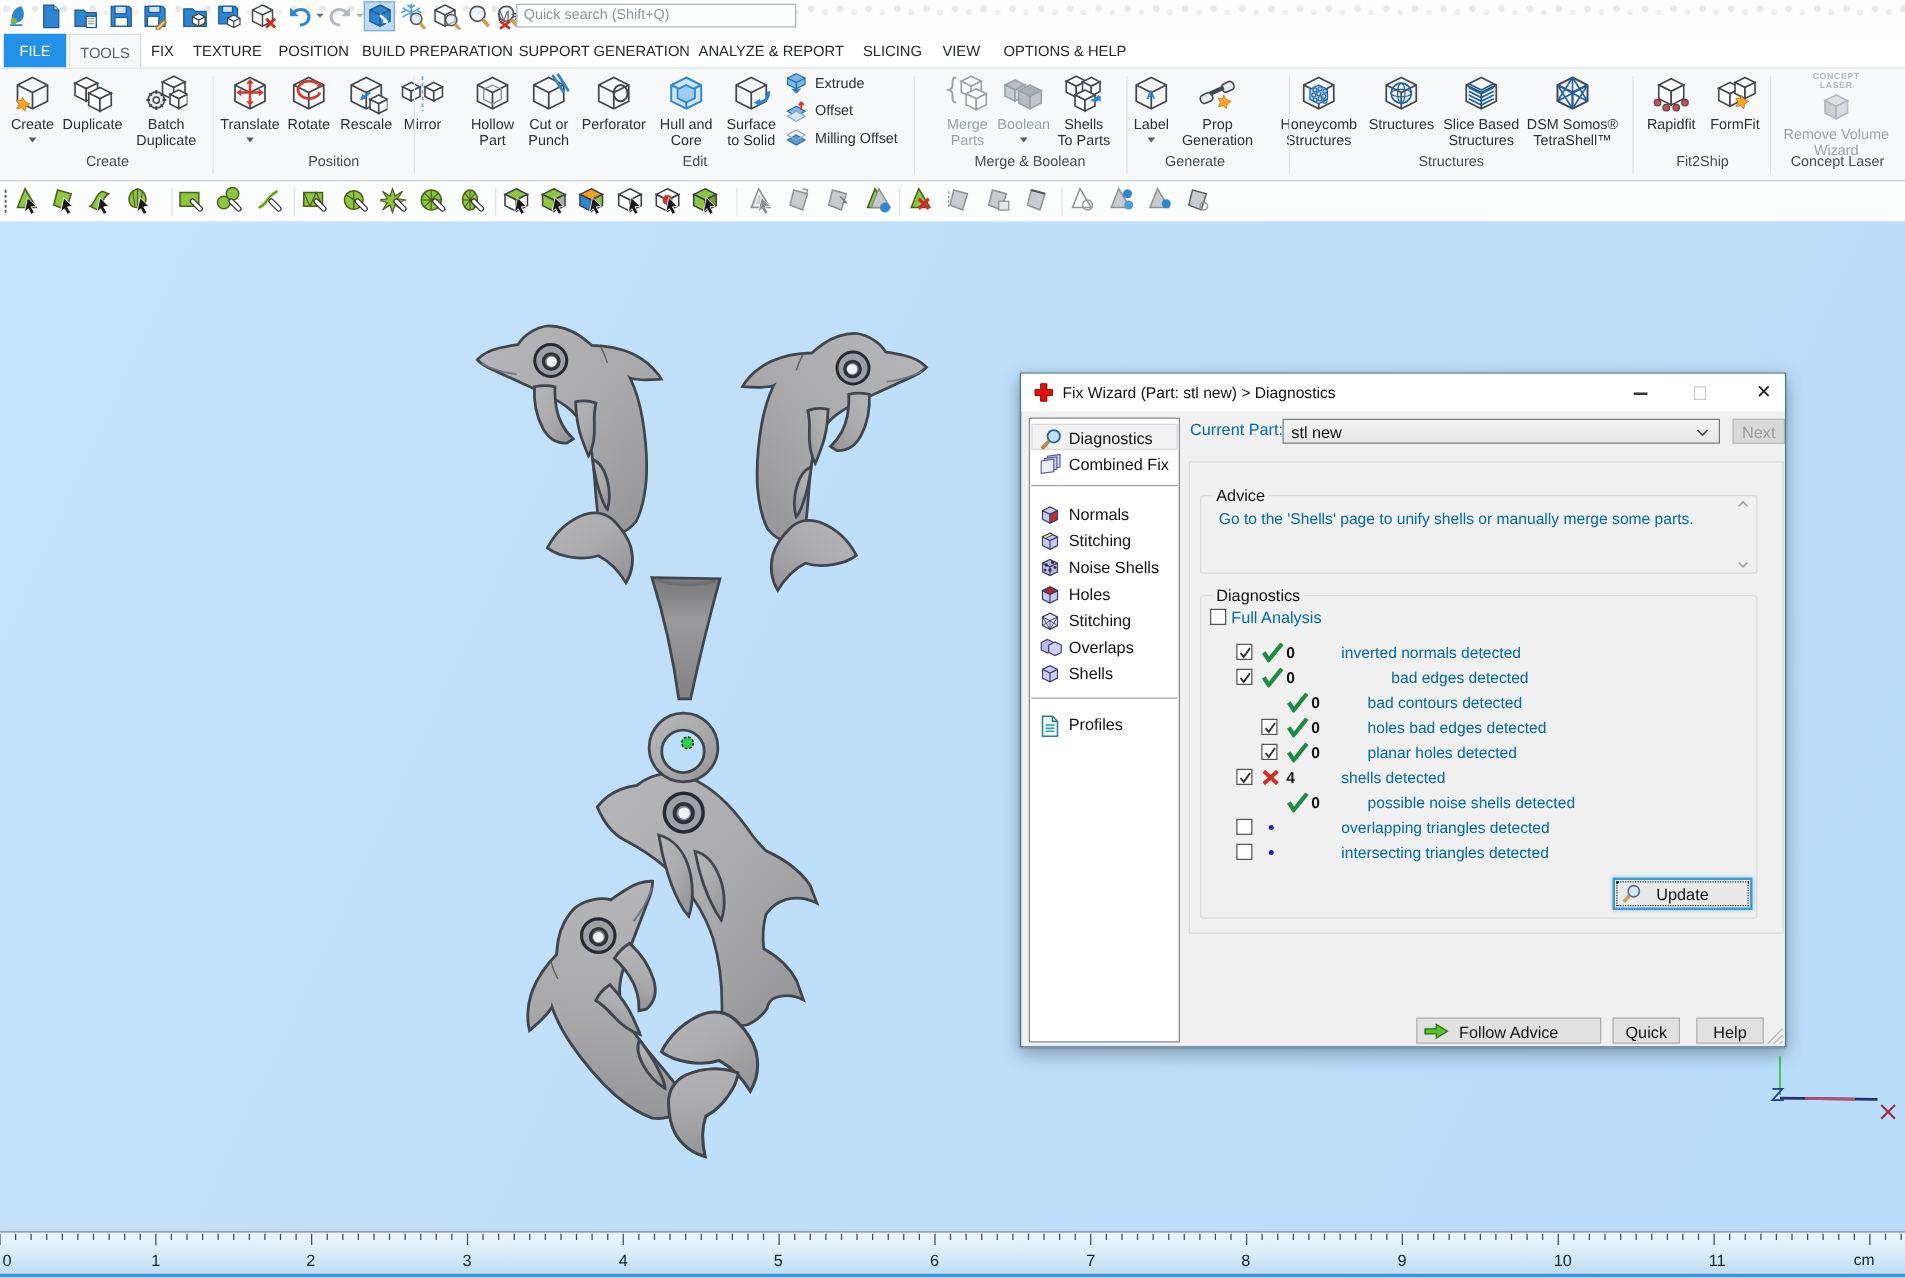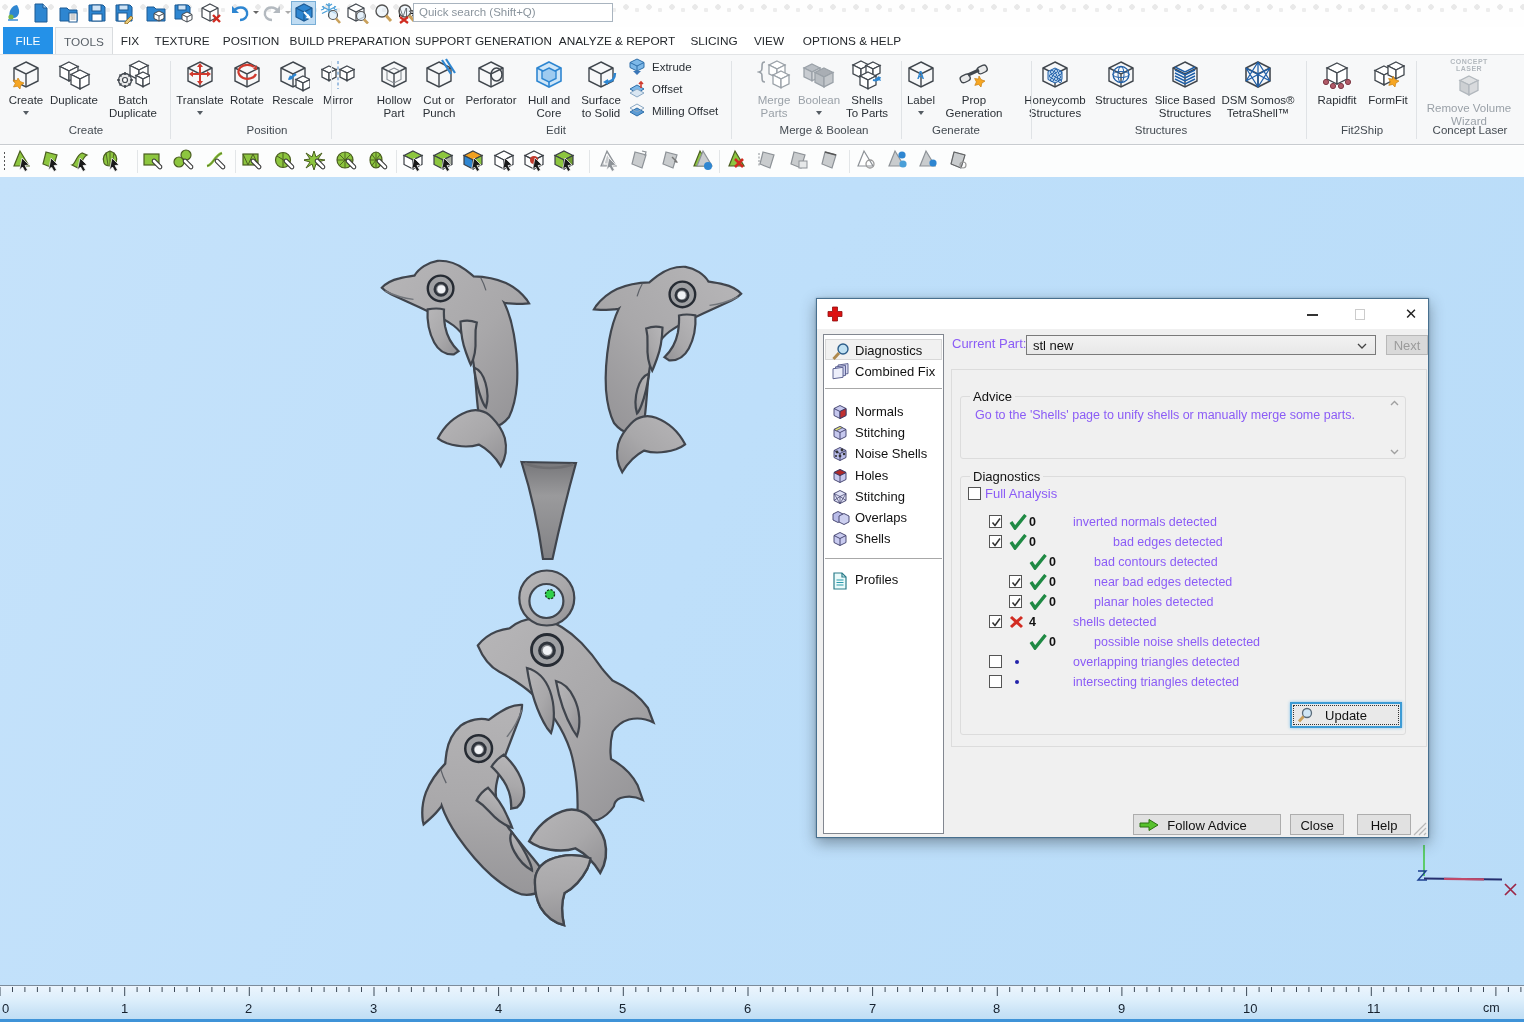--- a/index.html
+++ b/index.html
@@ -5,21 +5,21 @@
 * { margin:0; padding:0; box-sizing:border-box; }
 html,body { width:1524px; height:1022px; overflow:hidden; font-family:"Liberation Sans", sans-serif; }
 #app { position:relative; width:1524px; height:1022px; background:#fff; }
 
 
 #titlebar { position:absolute; left:0; top:0; width:1524px; height:27px; background:#fefefe; }
 #titlebar::before { content:""; position:absolute; left:0; top:2px; width:1524px; height:14px;
   background-image: radial-gradient(circle at 5px 5px, #e9e9e9 2.5px, transparent 3px), radial-gradient(circle at 16px 8px, #ededed 2px, transparent 2.5px);
   background-size: 23px 14px; }
 #apptitle { position:absolute; left:0; top:0; width:1920px; text-align:left; font-size:12px; color:#1a1a1a; line-height:27px; }
-#searchbox { position:absolute; left:413px; top:3px; width:200px; height:19px; border:1px solid #a9b4bf; background:#fff; font-size:11.5px; color:#8a949d; line-height:17px; padding-left:5px; }
+#searchbox { position:absolute; left:413px; top:3px; width:224px; height:19px; border:1px solid #a9b4bf; background:#fff; font-size:11.5px; color:#8a949d; line-height:17px; padding-left:5px; }
 
 
 #tabrow { position:absolute; left:0; top:27px; width:1524px; height:28px; background:#fff; }
 .tab { position:absolute; top:0; height:28px; line-height:28px; font-size:11.8px; white-space:nowrap; overflow:hidden; color:#24282c; text-align:center; }
 #tab-file { left:3px; width:50px; background:#2491e8; color:#fff; }
 #tab-tools { background:#f7f8f9; border:1px solid #d9dcdf; border-bottom:none; color:#5a6168; }
 
 
 #ribbon { position:absolute; left:0; top:54px; width:1524px; height:91px; background:#f7f8f9; border-top:1px solid #e2e4e6; border-bottom:1px solid #c8ccd0; }
 .rsep { position:absolute; top:6px; width:1px; height:78px; background:#e0e3e6; }
@@ -48,21 +48,21 @@
 .dlg-max { position:absolute; left:538px; top:10px; width:10px; height:11px; border:1px solid #ccc; }
 .dlg-x { position:absolute; left:582px; top:3px; width:24px; height:24px; font-size:15px; color:#222; text-align:center; line-height:24px; }
 #dlg-side { position:absolute; left:6px; top:35px; width:121px; height:500px; background:#fff; border:1px solid #828790; }
 .sitem { position:absolute; left:0px; width:119px; height:21px; font-size:13px; color:#111; line-height:21px; }
 .sitem .lbl { position:absolute; left:31px; top:0; }
 .sitem svg { position:absolute; left:7px; top:2px; }
 .ssep { position:absolute; left:1px; width:117px; height:1px; background:#a8a8a8; }
 .grpbox { position:absolute; border:1px solid #dcdcdc; border-radius:3px; }
 .grpbox .glabel { position:absolute; left:9px; top:-8px; background:#f0f0f0; padding:0 3px; font-size:13px; color:#111; }
 .cb { position:absolute; width:13px; height:13px; background:#fff; border:1px solid #555; }
-.dtext { position:absolute; font-size:12.5px; color:#8b5cf6; white-space:nowrap; }
+.dtext { position:absolute; font-size:12.5px; color:#0369a1; white-space:nowrap; }
 .dnum { position:absolute; font-size:12.5px; font-weight:bold; color:#111; }
 .btn { position:absolute; background:#e1e1e1; border:1px solid #adadad; font-size:13px; color:#111; text-align:center; }
 </style>
 </head>
 <body>
 <div id="app">
   <div id="titlebar">
     <div id="apptitle" style="left:398px; width:1124px;">Materialise Magics 22.03 - stl new.stl</div>
     <div style="position:absolute;left:4px;top:2px;width:22px;height:22px;"><svg width="22" height="22" viewBox="0 0 22 22">
           <path d="M6 16c-2-6 1-12 7-13 4 6 2 12-3 13z" fill="#2e86d1"></path>
@@ -759,20 +759,21 @@
         <div class="num" style="left:1243px;">10</div>
         <div class="num" style="left:1367px;">11</div>
         <div class="num" style="left:1483px; font-size:12.5px;">cm</div>
         <div style="position:absolute;left:0;top:33px;width:1524px;height:3px;background:#3f93d8;"></div>
       </div>
     <div id="dialog">
       <div id="dlg-title">
         <svg width="16" height="16" style="position:absolute;left:10px;top:7px;" viewBox="0 0 16 16">
             <path d="M5.5 1h5v4.5H15v5h-4.5V15h-5v-4.5H1v-5h4.5z" fill="#dd1111" stroke="#8d0f0f" stroke-width="0.8"></path>
           </svg>
+        <div class="txt">Fix Wizard (Part: stl new) &gt; Diagnostics</div>
         <div class="dlg-min"></div>
         <div class="dlg-max"></div>
         <div class="dlg-x">✕</div>
       </div>
       <div id="dlg-side">
           <div style="position:absolute;left:1px;top:4px;width:117px;height:21px;background:#f1f1f1;border:1px solid #d8d8d8;"></div>
           <div class="sitem" style="top:5px;">
             <svg width="20" height="20" viewBox="0 0 20 20">
               <circle cx="12" cy="7" r="5" fill="#bfe0f2" stroke="#2c5d8a" stroke-width="1.4"></circle>
               <line x1="8" y1="11" x2="2.5" y2="17" stroke="#b08a4f" stroke-width="3"></line>
@@ -917,21 +918,21 @@
             <svg width="13" height="13" viewBox="0 0 13 13" style="position:absolute;inset:0;">
               <path d="M2.5 6.5l2.5 3 5-7" fill="none" stroke="#333" stroke-width="1.5"></path>
             </svg>
           </div>
           <div style="position:absolute;left:212px;top:276px;width:19px;height:16px;">
             <svg width="19" height="16" viewBox="0 0 19 16" style="position:absolute;top:-1px;">
               <path d="M2 8l4 6L16.5 1" fill="none" stroke="#1f8a44" stroke-width="3.4"></path>
             </svg>
           </div>
           <div class="dnum" style="left:232px; top:276px;">0</div>
-          <div class="dtext" style="left:277px; top:276px;">near bad edges detected</div>
+          <div class="dtext" style="left:277px; top:276px;">holes bad edges detected</div>
           <div class="cb" style="left:192px; top:296px;">
             <svg width="13" height="13" viewBox="0 0 13 13" style="position:absolute;inset:0;">
               <path d="M2.5 6.5l2.5 3 5-7" fill="none" stroke="#333" stroke-width="1.5"></path>
             </svg>
           </div>
           <div style="position:absolute;left:212px;top:296px;width:19px;height:16px;">
             <svg width="19" height="16" viewBox="0 0 19 16" style="position:absolute;top:-1px;">
               <path d="M2 8l4 6L16.5 1" fill="none" stroke="#1f8a44" stroke-width="3.4"></path>
             </svg>
           </div>
@@ -975,20 +976,20 @@
           <line x1="6.5" y1="9.5" x2="2" y2="14.5" stroke="#c9a05a" stroke-width="2.8"></line>
         </svg>
         <div style="position:absolute;left:0;width:100%;text-align:center;top:4px;font-size:13px;color:#111;">Update</div>
       </div>
 
       <div class="btn" style="left:316px; top:515px; width:148px; height:21px; line-height:21px;">
         <svg width="20" height="14" viewBox="0 0 20 14" style="position:absolute;left:5px;top:3px;">
           <path d="M1 5h9V1.5L19 7l-9 5.5V9H1z" fill="#57c22d" stroke="#2c7013" stroke-width="1"></path>
         </svg>
         Follow Advice</div>
-      <div class="btn" style="left:473px; top:515px; width:54px; height:21px; line-height:21px;">Close</div>
+      <div class="btn" style="left:473px; top:515px; width:54px; height:21px; line-height:21px;">Quick</div>
       <div class="btn" style="left:540px; top:515px; width:54px; height:21px; line-height:21px;">Help</div>
     <svg width="14" height="14" viewBox="0 0 14 14" style="position:absolute; right:1px; bottom:1px;">
 <path d="M13 1L1 13M13 6L6 13M13 11l-2 2" stroke="#b8b8b8" stroke-width="1.2"></path>
 </svg>
 </div>
   </div>
 </div>
 
 </body></html>

